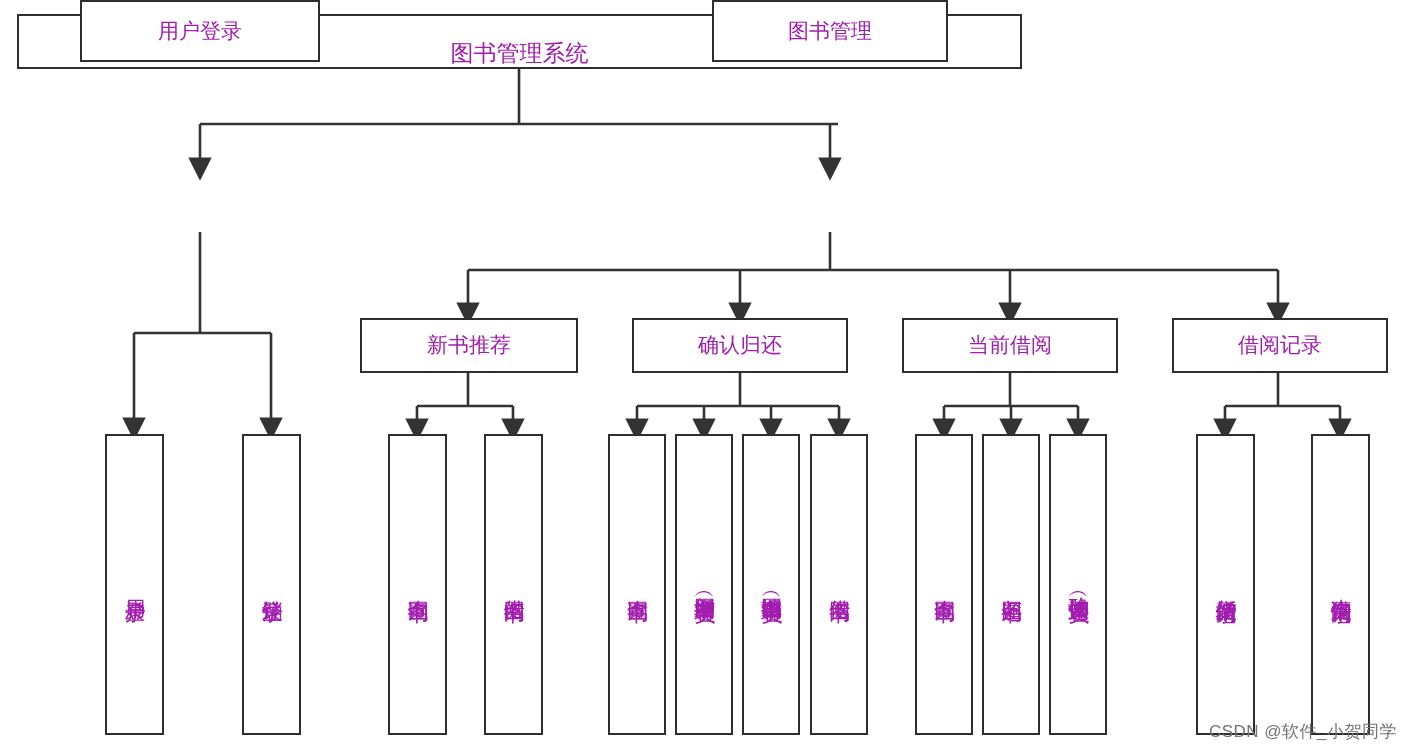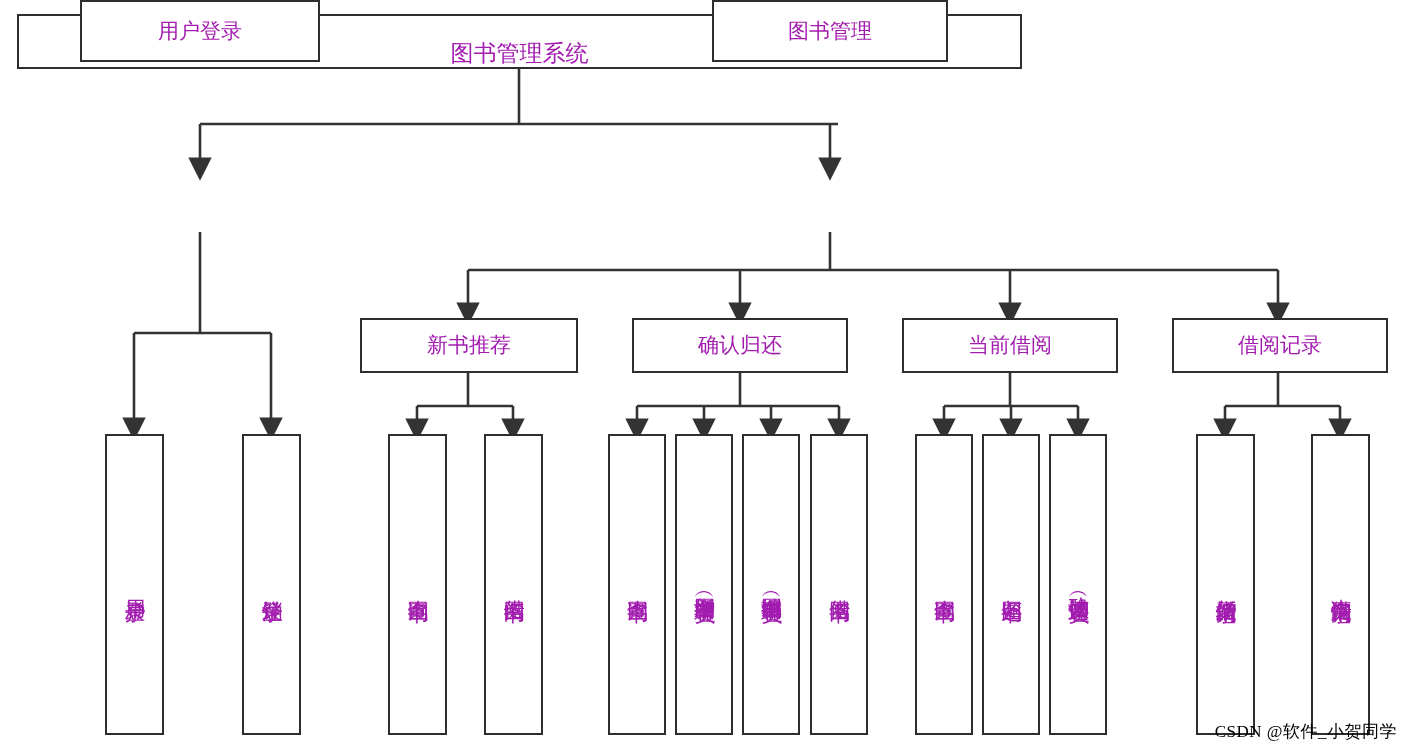--- a/index.html
+++ b/index.html
@@ -87,24 +87,24 @@
     white-space: nowrap;
     text-align: center;
   }
   
   #watermark {
     position: absolute;
     right: 8px;
     bottom: 4px;
     z-index: 3;
     font-size: 17px;
-    color: #000000;
+    color: #737373;
     letter-spacing: 0.5px;
     white-space: nowrap;
-    font-family: Liberation Serif, serif;
+    font-family: Liberation Sans, sans-serif;
   }
 </style>
 </head>
 <body>
 
 <div id="diagram-canvas">
 
   <svg id="connectors" viewBox="0 0 1405 747" xmlns="http://www.w3.org/2000/svg">
     <defs>
       <marker id="arrow" markerWidth="9" markerHeight="9" refX="1" refY="4.5" orient="auto" markerUnits="strokeWidth">

